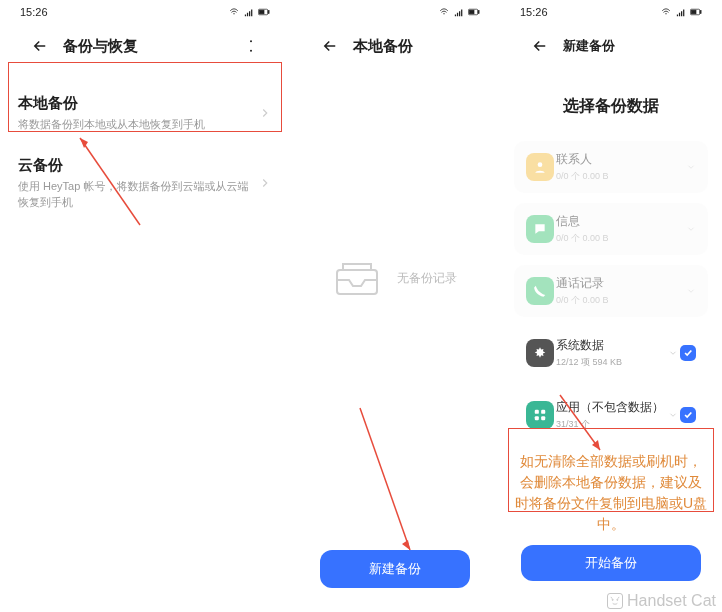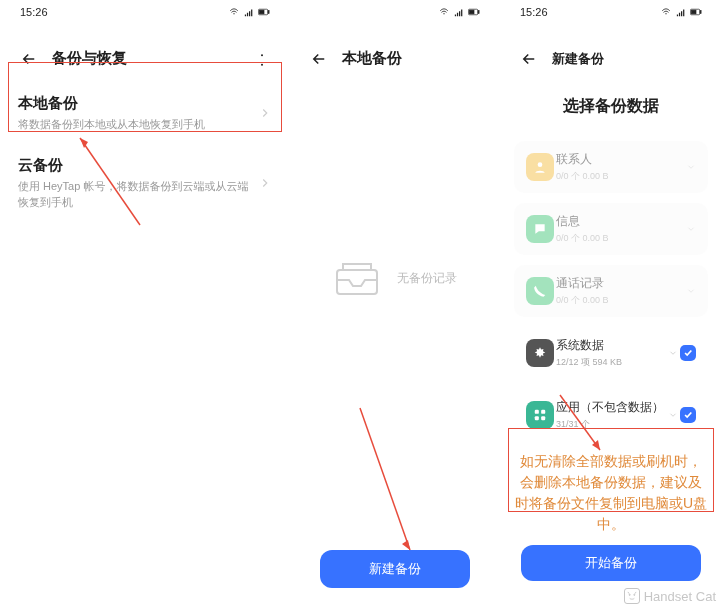--- a/index.html
+++ b/index.html
@@ -4,21 +4,21 @@
 <style>
 * { margin: 0; padding: 0; box-sizing: border-box; font-family: -apple-system, "Helvetica Neue", Arial, sans-serif; }
 body { background: #fff; width: 722px; height: 612px; position: relative; overflow: hidden; display: flex; }
 .phone { height: 612px; position: relative; background: #fff; flex-shrink: 0; }
 .ph1 { width: 290px; }
 .ph2 { width: 210px; }
 .ph3 { width: 222px; }
 .status { height: 24px; display: flex; justify-content: space-between; align-items: center; padding: 0 20px; font-size: 11px; color: #222; }
 .status-r { display: flex; gap: 3px; align-items: center; }
 .sicon { width: 12px; height: 10px; display: inline-block; }
-.hdr { height: 44px; display: flex; align-items: flex-end; padding: 0 20px; gap: 14px; }
+.hdr { height: 44px; display: flex; align-items: center; padding: 0 31px; gap: 14px; }
 .back { width: 18px; height: 18px; }
 .hdr-title { font-size: 15px; font-weight: 600; color: #222; flex: 1; }
 .dots { width: 16px; height: 16px; }
 .section { padding: 14px 18px; position: relative; }
 .row { display: flex; align-items: center; padding: 12px 0; }
 .row-main { flex: 1; }
 .row-title { font-size: 15px; font-weight: 600; color: #222; margin-bottom: 4px; }
 .row-sub { font-size: 11px; color: #999; line-height: 1.4; }
 .chev { width: 14px; height: 14px; color: #ccc; }
 .highlight-box { border: 1.5px solid #e74c3c; position: absolute; pointer-events: none; }
@@ -38,21 +38,21 @@
 .ico-app { background: #3ab795; }
 .card-main { flex: 1; min-width: 0; }
 .card-title { font-size: 12px; color: #333; font-weight: 500; }
 .card-sub { font-size: 9px; color: #aaa; margin-top: 2px; }
 .card-chev { width: 10px; height: 10px; color: #ccc; }
 .check { width: 16px; height: 16px; border-radius: 5px; background: #3772ff; display: flex; align-items: center; justify-content: center; }
 .warn-txt { font-size: 14px; color: #e08a3a; text-align: center; padding: 0 14px; line-height: 1.5; margin: 4px 0 10px; }
 .ph3 .btn-primary { width: 180px; height: 36px; }
 .ph3-list { background: transparent; }
 .ph3 .card.faded { background: #fafafa; }
-.watermark { position: absolute; right: 6px; bottom: 8px; color: rgba(160,160,160,0.6); font-size: 13px; display: flex; align-items: center; gap: 4px; }
+.watermark { position: absolute; right: 6px; bottom: 2px; color: rgba(160,160,160,0.6); font-size: 16px; display: flex; align-items: center; gap: 4px; }
 .wm-icon { width: 16px; height: 16px; border: 1px solid rgba(160,160,160,0.6); border-radius: 3px; }
 </style>
 </head>
 <body>
 
 <div class="phone ph1">
   <div class="status">
     <span>15:26</span>
     <span class="status-r">
       <svg class="sicon" viewBox="0 0 24 24" fill="none" stroke="currentColor" stroke-width="2">

